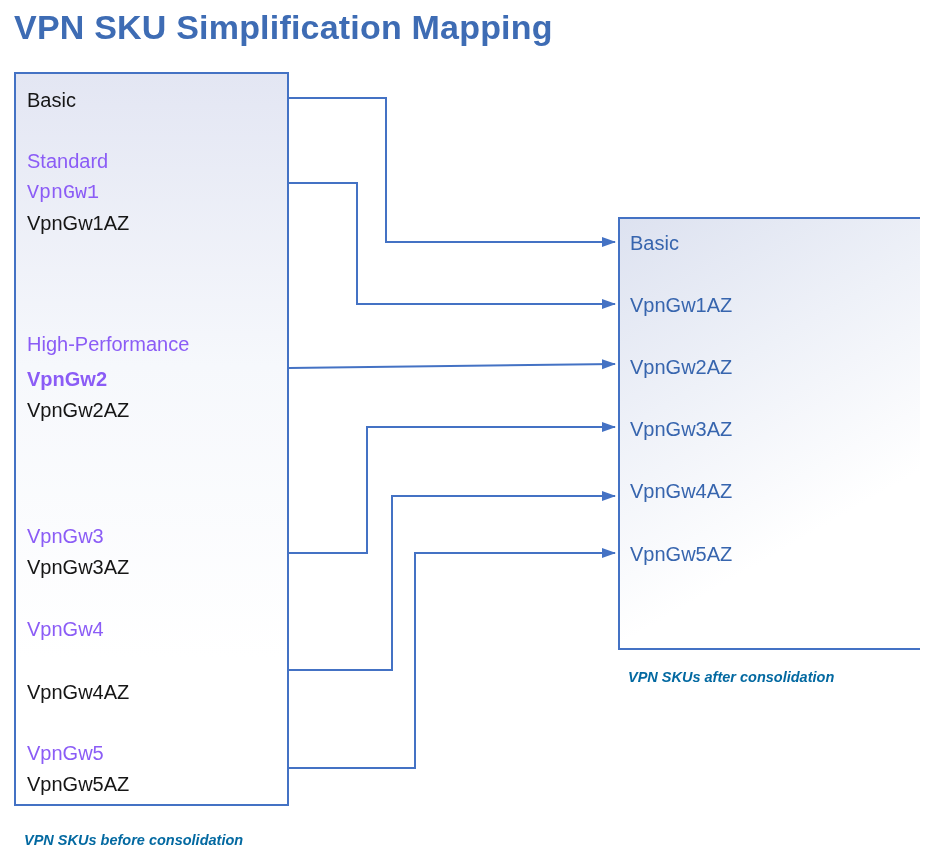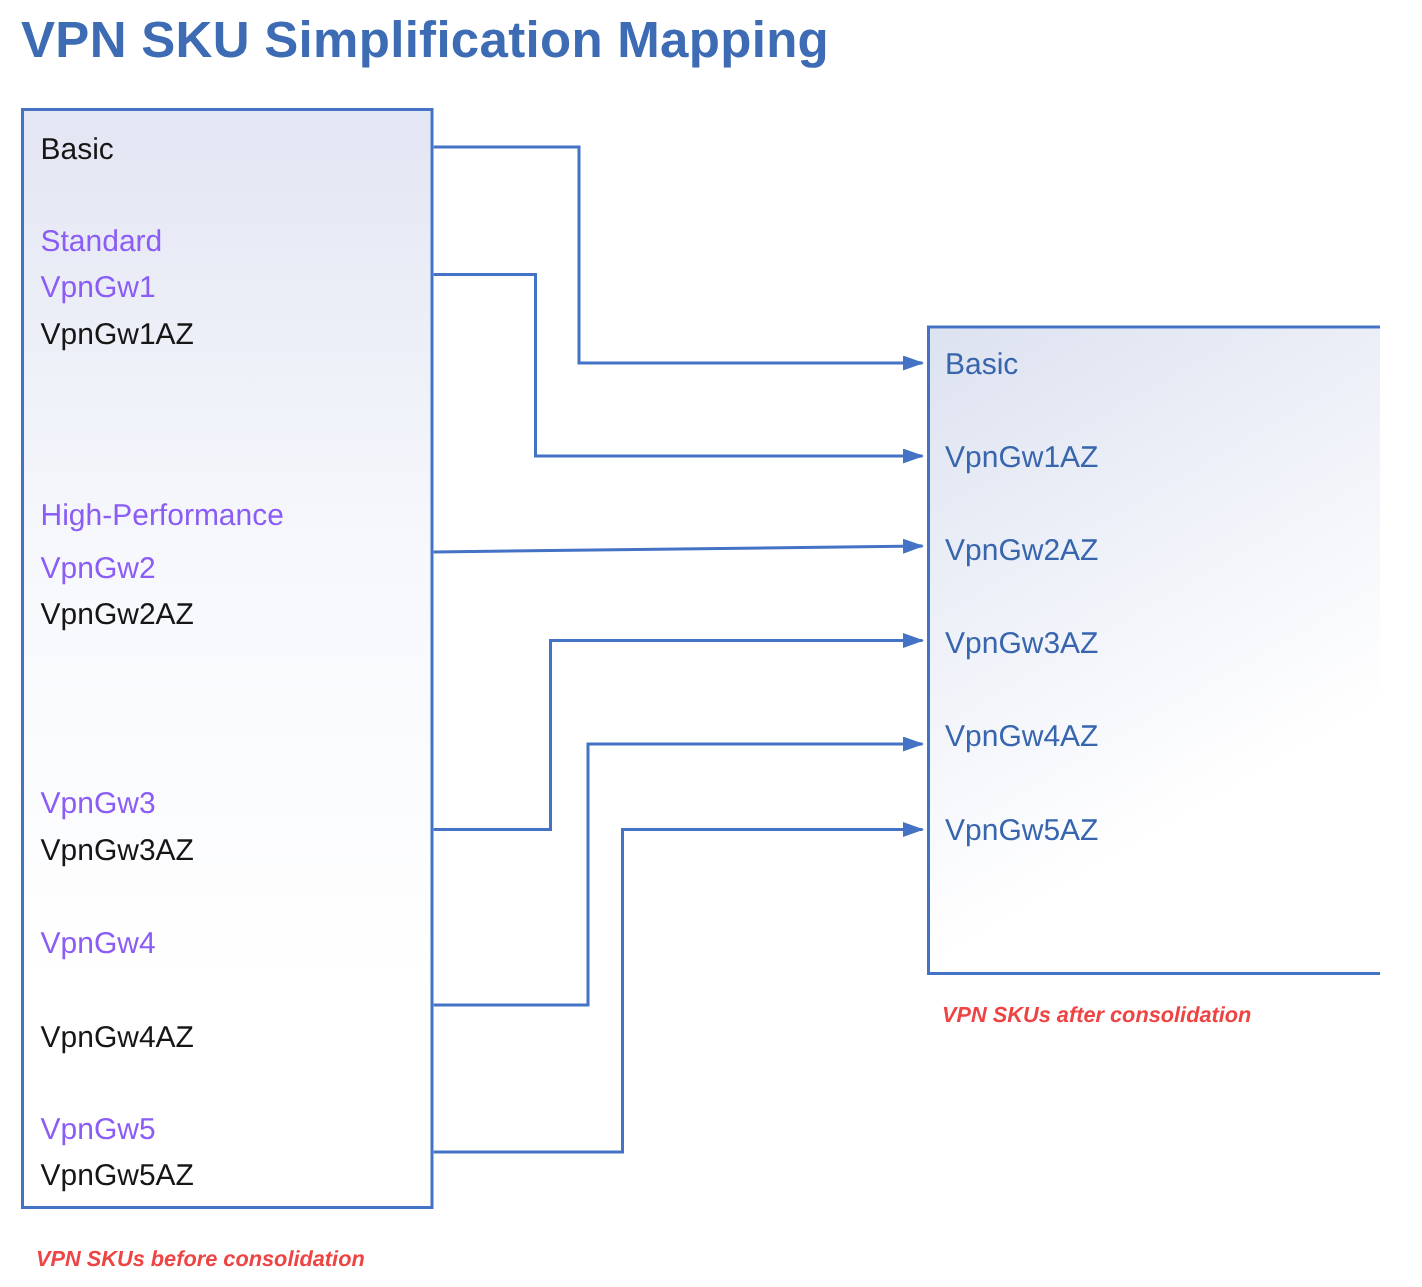--- a/index.html
+++ b/index.html
@@ -35,42 +35,42 @@
   .sku-black { color:#161616; }
   .sku-new   { color:#3765ae; }
 
   .note {
     position:absolute; left:631px; top:596px; width:286px;
     font-size:15px; font-style:italic; font-weight:600;
     color:#4472c4; line-height:22px;
   }
   .caption {
     position:absolute; font-size:14.5px; font-style:italic; font-weight:600;
-    color:#ef4444; white-space:nowrap;
+    color:#0369a1; white-space:nowrap;
   }
   .caption-before { left:24px; top:832px; }
   .caption-after  { left:628px; top:669px; }
 
   .connectors { position:absolute; left:0; top:0; pointer-events:none; }
 </style>
 </head>
 <body>
 
 <div class="stage">
 
   <div class="title">VPN SKU Simplification Mapping</div>
 
 
   <div class="box left-box"></div>
   <div class="sku sku-black" style="left:27px; top:90px;">Basic</div>
   <div class="sku sku-gray" style="left:27px; top:151px;">Standard</div>
-  <div class="sku sku-gray" style="left:27px; top:182px;">VpnGw1</div>
+  <div class="sku sku-gray" style="left:27px; top:182px;font-family:Liberation Mono, monospace;">VpnGw1</div>
   <div class="sku sku-black" style="left:27px; top:213px;">VpnGw1AZ</div>
   <div class="sku sku-gray" style="left:27px; top:334px;">High-Performance</div>
-  <div class="sku sku-gray" style="left:27px; top:369px;">VpnGw2</div>
+  <div class="sku sku-gray" style="left:27px; top:369px;font-weight:bold;">VpnGw2</div>
   <div class="sku sku-black" style="left:27px; top:400px;">VpnGw2AZ</div>
   <div class="sku sku-gray" style="left:27px; top:526px;">VpnGw3</div>
   <div class="sku sku-black" style="left:27px; top:557px;">VpnGw3AZ</div>
   <div class="sku sku-gray" style="left:27px; top:619px;">VpnGw4</div>
   <div class="sku sku-black" style="left:27px; top:682px;">VpnGw4AZ</div>
   <div class="sku sku-gray" style="left:27px; top:743px;">VpnGw5</div>
   <div class="sku sku-black" style="left:27px; top:774px;">VpnGw5AZ</div>
 
   <div class="box right-box"></div>
   <div class="sku sku-new" style="left:630px; top:233px;">Basic</div>

